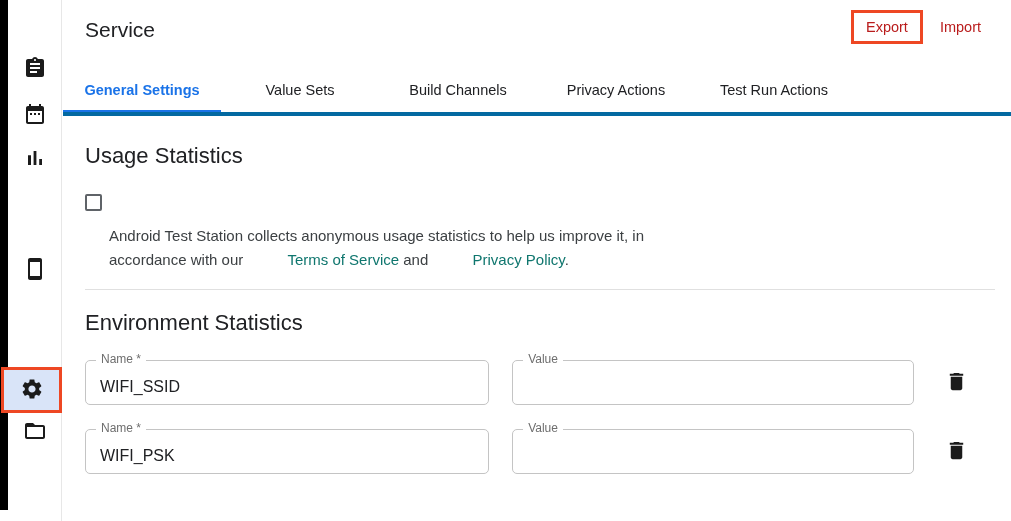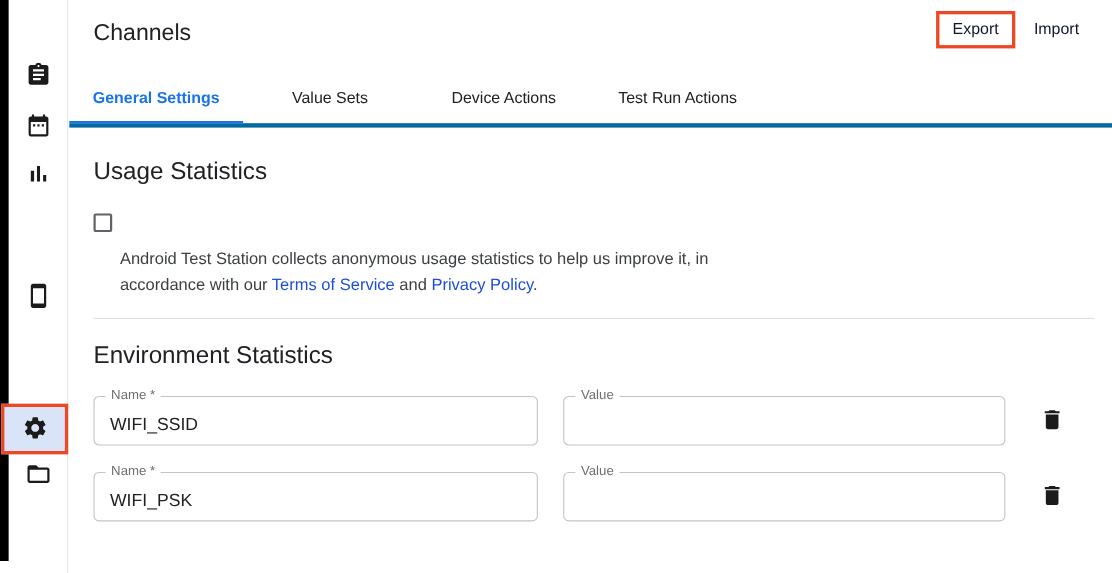--- a/index.html
+++ b/index.html
@@ -16,38 +16,38 @@
   .nav-btn svg { width:24px; height:24px; fill:#1b1b1b; }
   .gear-box { position:absolute; left:1px; top:367px; width:61px; height:46px; background:#d9e4f8; border:3px solid #ee4723; display:flex; align-items:center; justify-content:center; }
   .gear-box .nav-btn { position:static; }
 
   
   .main { position:absolute; left:63px; top:0; width:948px; height:521px; }
   .topbar { display:flex; justify-content:space-between; align-items:flex-start; padding:10px 30px 0 22px; }
   .page-title { font-size:21px; font-weight:400; color:#202124; padding-top:8px; }
   .top-links { display:flex; align-items:center; gap:17px; }
   .annot-box { border:3px solid #ee4723; padding:5px 12px; background:#fff; }
-  .link { color:#0f172a; text-decoration:none; font-size:14.5px; cursor:pointer; }
+  .link { color:#b91c1c; text-decoration:none; font-size:14.5px; cursor:pointer; }
 
   
   .tabs { display:flex; margin-top:25px; border-bottom:4px solid #0369a1; }
   .tab { width:158px; height:43px; display:flex; align-items:center; justify-content:center; font-size:14.5px; color:#202124; cursor:pointer; border-bottom:2px solid transparent; }
   .tab.active { color:#1a73e8; font-weight:700; border-bottom:2px solid #1a73e8; }
 
   .content { padding:0 39px 0 22px; }
   .section-heading { font-size:22px; font-weight:400; color:#202124; }
   .usage-heading { margin-top:27px; }
 
   .agree-row { display:flex; align-items:center; margin-top:25px; }
   .checkbox { width:17px; height:17px; border:2px solid #5f6368; border-radius:2px; background:#fff; flex:0 0 auto; cursor:pointer; }
   .agree-text { margin-left:7px; font-size:15px; line-height:24px; color:#3c4043; }
   .agree-text span { display:block; }
   .info-text { margin:13px 0 0 24px; font-size:15px; line-height:24px; color:#3c4043; }
   .info-text span { display:inline; }
-  .inline-link { color:#1d4ed8; text-decoration:none; cursor:pointer; }
+  .inline-link { color:#0f766e; text-decoration:none; cursor:pointer;margin-left:40px; }
 
   .divider { border:none; border-top:1px solid #e0e0e0; margin:17px 0 0 0; width:910px; }
   .env-heading { margin-top:20px; }
 
   .env-row { display:flex; align-items:center; margin-top:24px; }
   .field { position:relative; height:45px; border:1px solid #c4c4c4; border-radius:5px; background:#fff; }
   .field-name { width:408px; }
   .field-value { width:406px; margin-left:23px; }
   .field label { position:absolute; top:-9px; left:10px; background:#fff; padding:0 5px; font-size:12px; color:#6e6e6e; }
   .field input { width:100%; height:100%; border:none; outline:none; background:transparent; padding:8px 14px 0 14px; font-size:16px; color:#202124; font-family:"Liberation Sans", sans-serif; }
@@ -91,31 +91,32 @@
   <div class="gear-box">
     <button class="nav-btn">
       <span><svg viewBox="0 0 24 24" width="24" height="24" fill="#1b1b1b">
             <path d="M19.14 12.94c.04-.3.06-.61.06-.94 0-.32-.02-.64-.07-.94l2.03-1.58c.18-.14.23-.41.12-.61l-1.92-3.32c-.12-.22-.37-.29-.59-.22l-2.39.96c-.5-.38-1.03-.7-1.62-.94l-.36-2.54c-.04-.24-.24-.41-.48-.41h-3.84c-.24 0-.43.17-.47.41l-.36 2.54c-.59.24-1.13.57-1.62.94l-2.39-.96c-.22-.08-.47 0-.59.22L2.74 8.87c-.12.21-.08.47.12.61l2.03 1.58c-.05.3-.09.63-.09.94s.02.64.07.94l-2.03 1.58c-.18.14-.23.41-.12.61l1.92 3.32c.12.22.37.29.59.22l2.39-.96c.5.38 1.03.7 1.62.94l.36 2.54c.05.24.24.41.48.41h3.84c.24 0 .44-.17.47-.41l.36-2.54c.59-.24 1.13-.56 1.62-.94l2.39.96c.22.08.47 0 .59-.22l1.92-3.32c.12-.22.07-.47-.12-.61l-2.01-1.58zM12 15.6c-1.98 0-3.6-1.62-3.6-3.6s1.62-3.6 3.6-3.6 3.6 1.62 3.6 3.6-1.62 3.6-3.6 3.6z"></path>
           </svg></span>
     </button>
   </div>
 
   <main class="main">
     <header class="topbar">
-      <h1 class="page-title">Channels</h1>
+      <h1 class="page-title">Service</h1>
       <div class="top-links">
         <span class="annot-box"><a class="link">Export</a></span>
         <a class="link">Import</a>
       </div>
     </header>
 
     <nav class="tabs">
       <div class="tab active">General Settings</div>
       <div class="tab">Value Sets</div>
-      <div class="tab">Device Actions</div>
+      <div class="tab">Build Channels</div>
+      <div class="tab">Privacy Actions</div>
       <div class="tab">Test Run Actions</div>
     </nav>
 
     <div class="content">
       <h2 class="section-heading usage-heading">Usage Statistics</h2>
 
       <div class="agree-row">
         <span class="checkbox"></span>
       </div>
 

